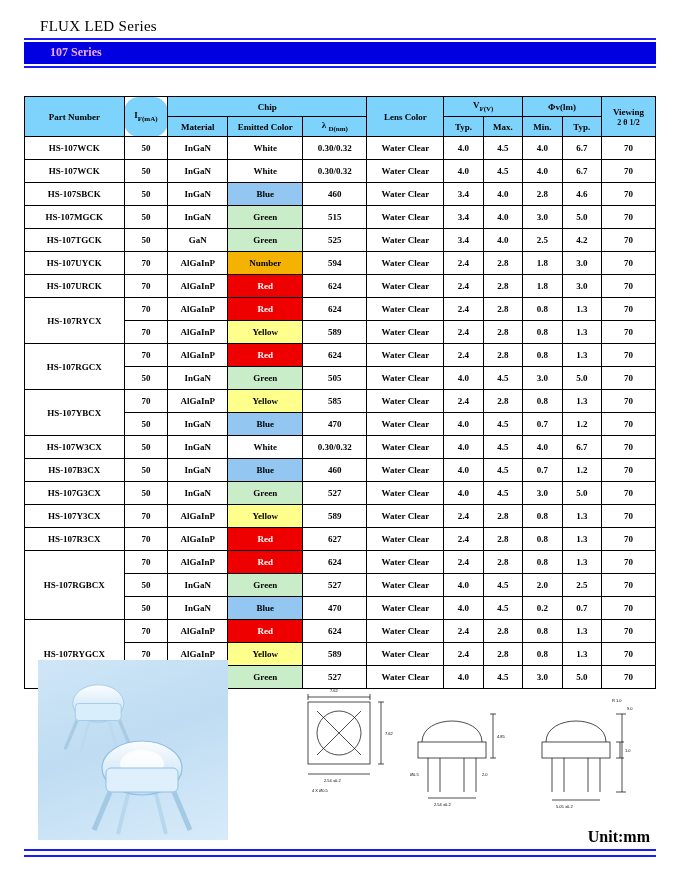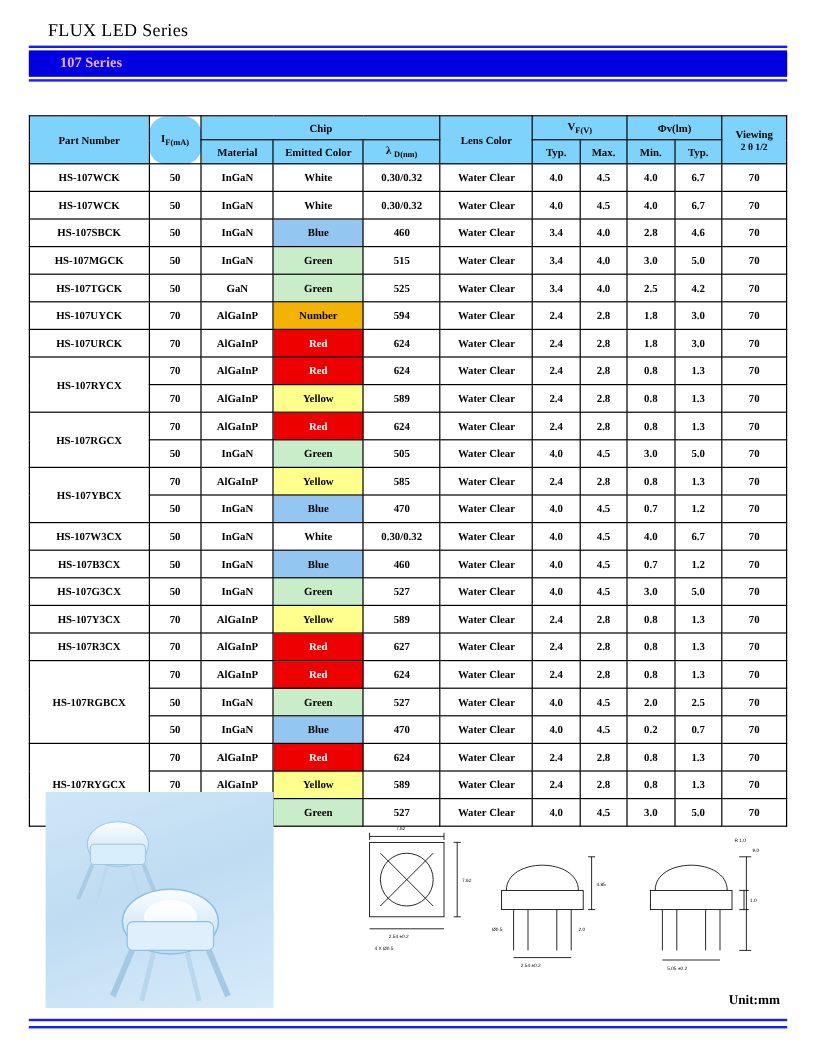--- a/index.html
+++ b/index.html
@@ -99,21 +99,21 @@
   }
   .rule-bottom2 {
     position: absolute;
     left: 24px; top: 855px;
     width: 632px; height: 2px;
     background: #1a1aff;
   }
   .unit-label {
     position: absolute;
     right: 30px; top: 828px;
-    font-size: 11px;
+    font-size: 16px;
     font-weight: bold;
   }
   .photo-box {
     position: absolute;
     left: 38px; top: 660px;
     width: 190px; height: 180px;
     background: linear-gradient(160deg,#cfe6f7 0%, #bfdcf2 45%, #d7ebfa 100%);
     border: 0;
   }
   .drawing-box {

